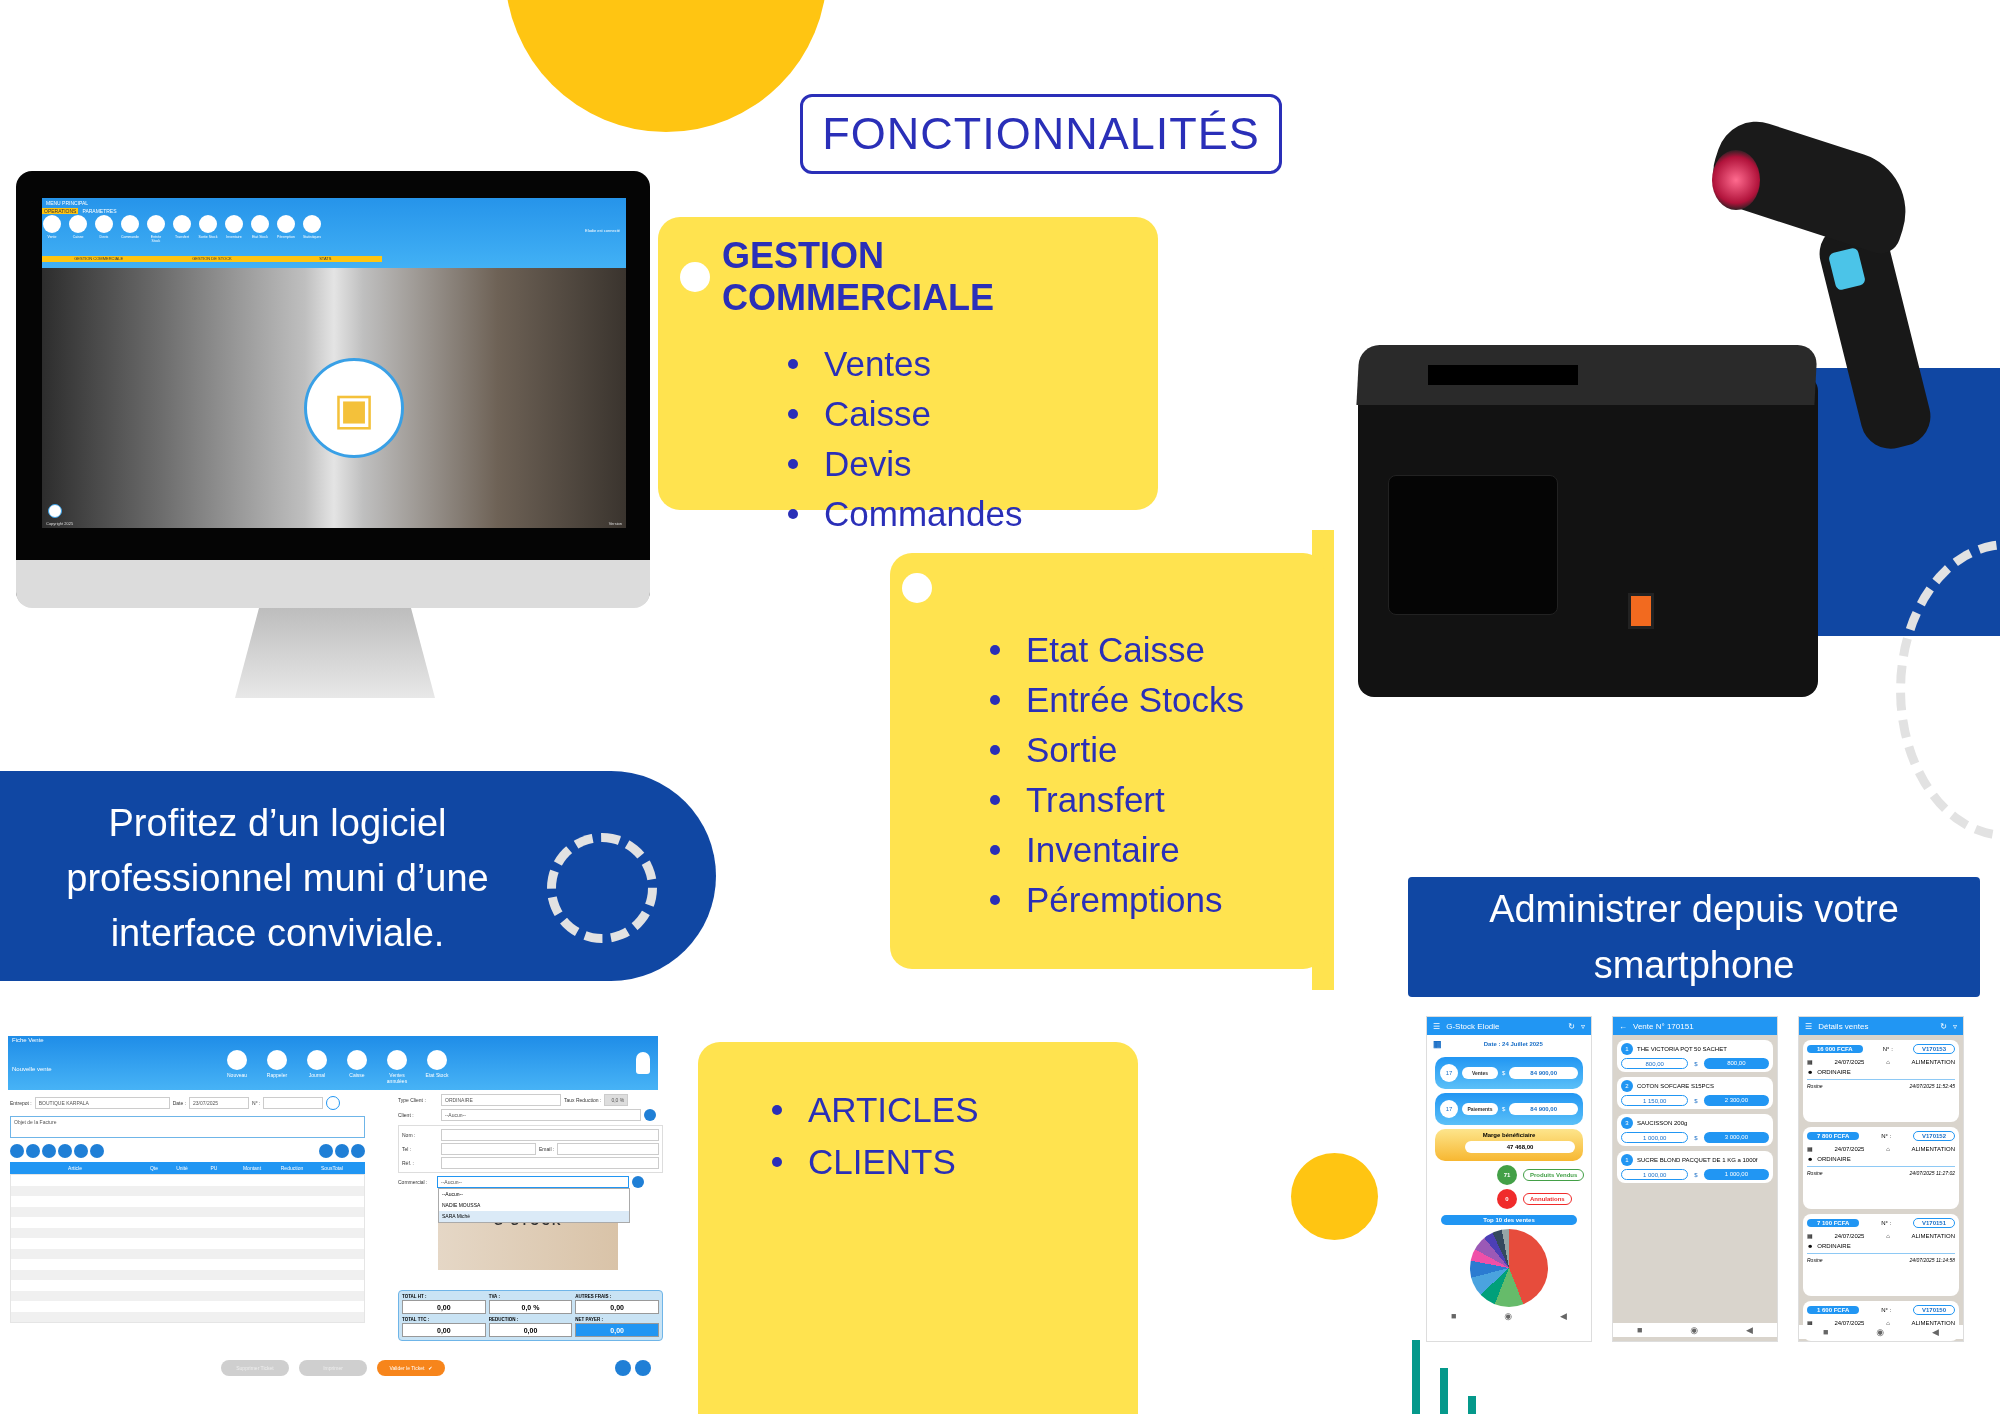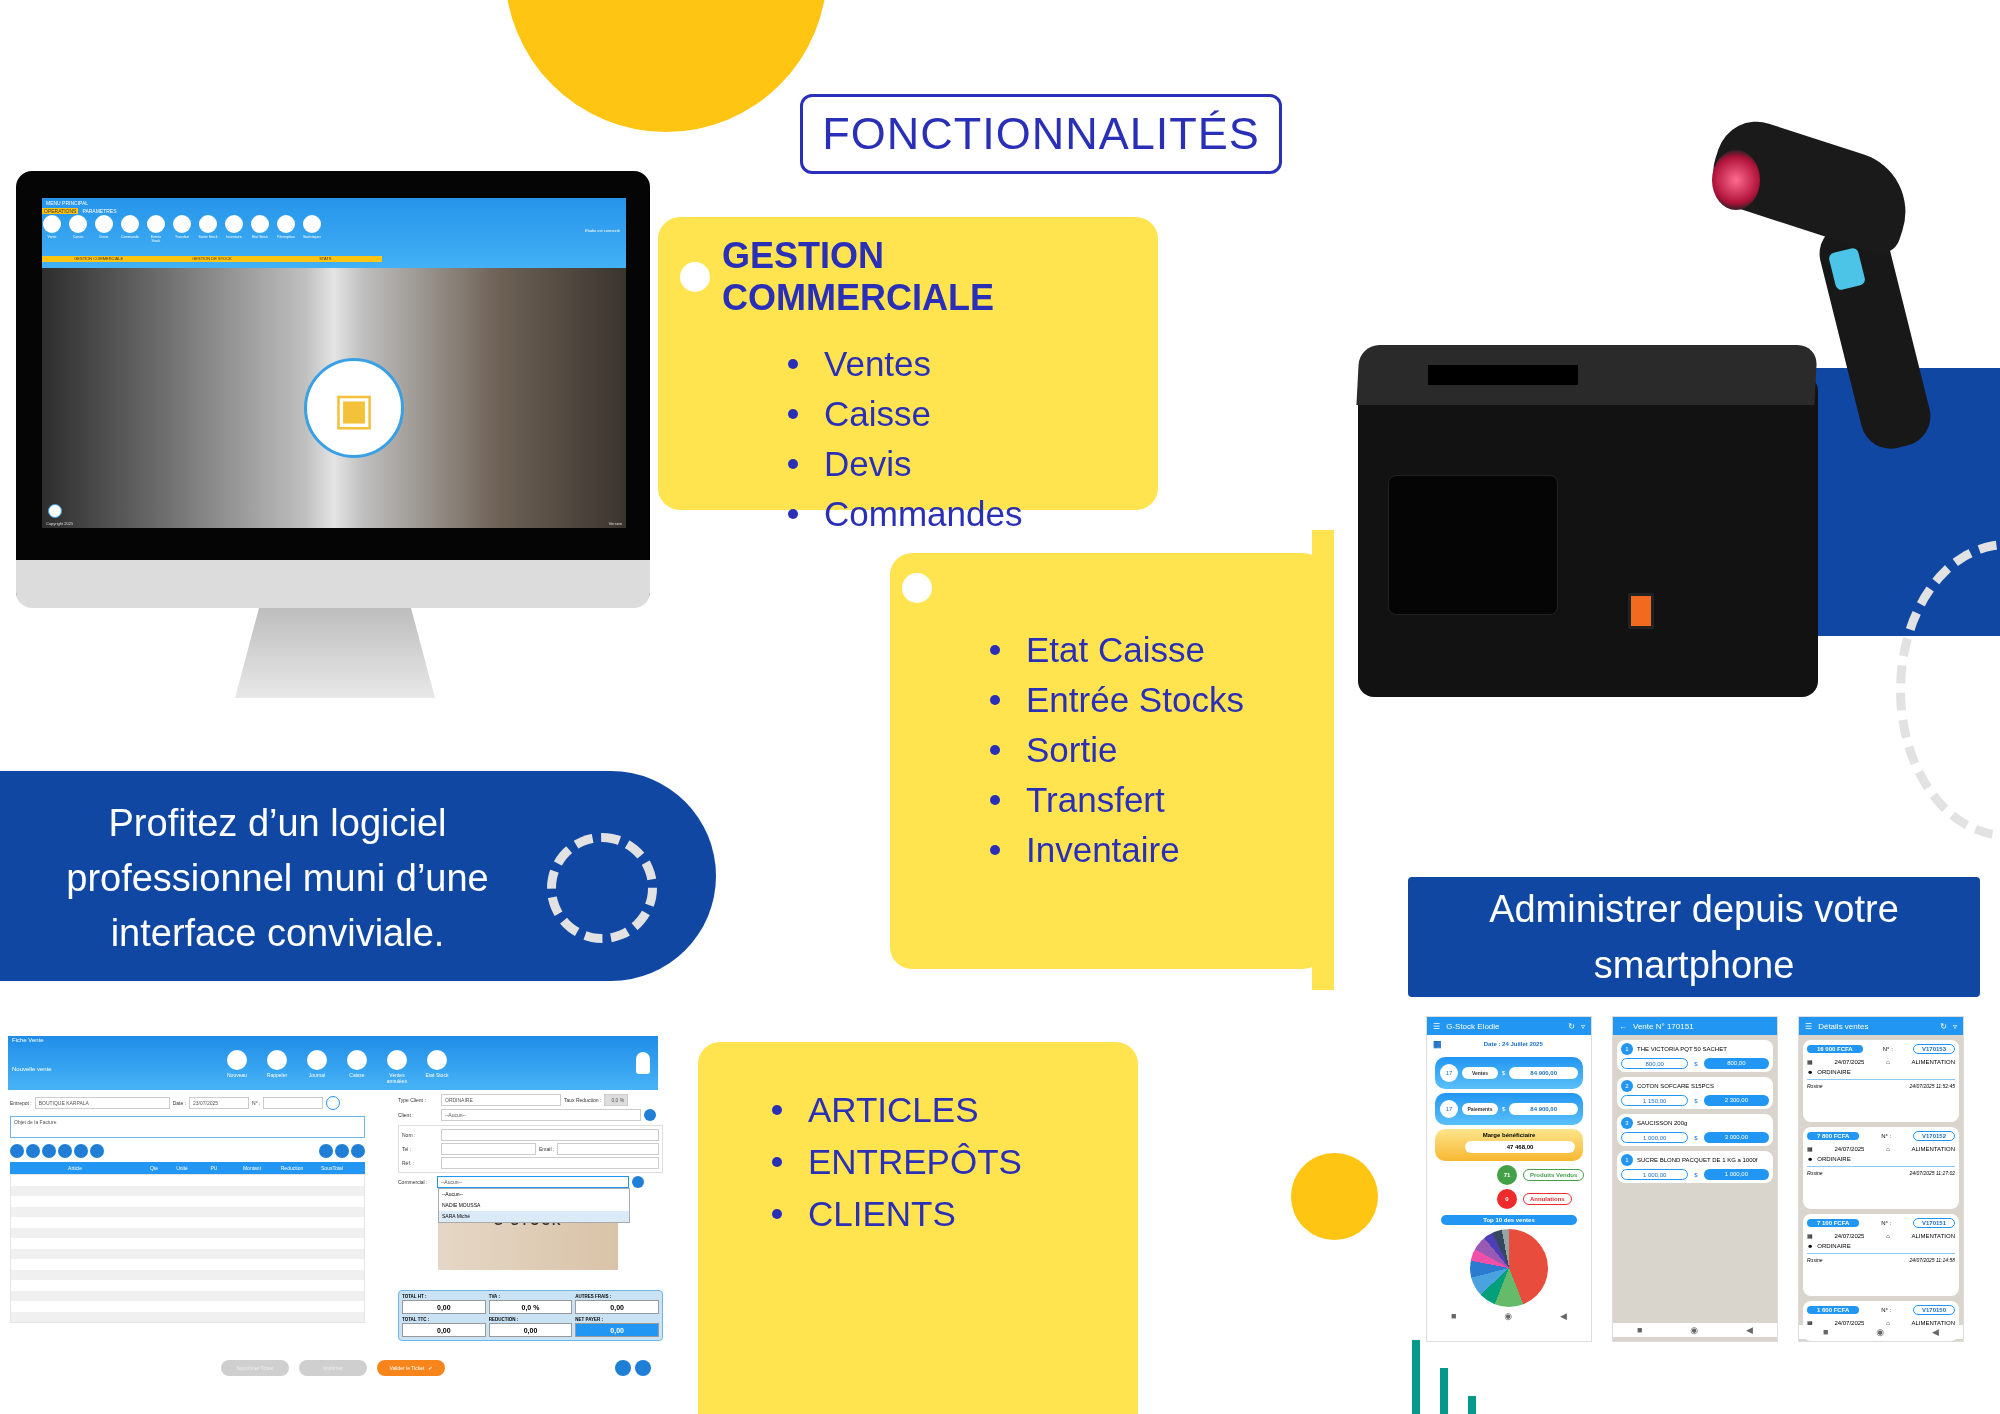--- a/index.html
+++ b/index.html
@@ -251,32 +251,32 @@
         <span>Sortie</span>
       </li>
     <li>
         <span class="b"></span>
         <span>Transfert</span>
       </li>
     <li>
         <span class="b"></span>
         <span>Inventaire</span>
       </li>
+    <li>
+        <span class="b"></span>
+        <span>Péremptions</span>
+      </li>
   </ul>
 </div>
 
 <div class="abs card card3">
   <ul>
     <li>
         <span class="b"></span>
         <span>ARTICLES</span>
-      </li>
-    <li>
-        <span class="b"></span>
-        <span>ENTREPÔTS</span>
       </li>
     <li>
         <span class="b"></span>
         <span>CLIENTS</span>
       </li>
   </ul>
 </div>
 
 <div class="abs banner">
   <div class="banner-text">Profitez d’un logiciel professionnel muni d’une interface conviviale.</div>

